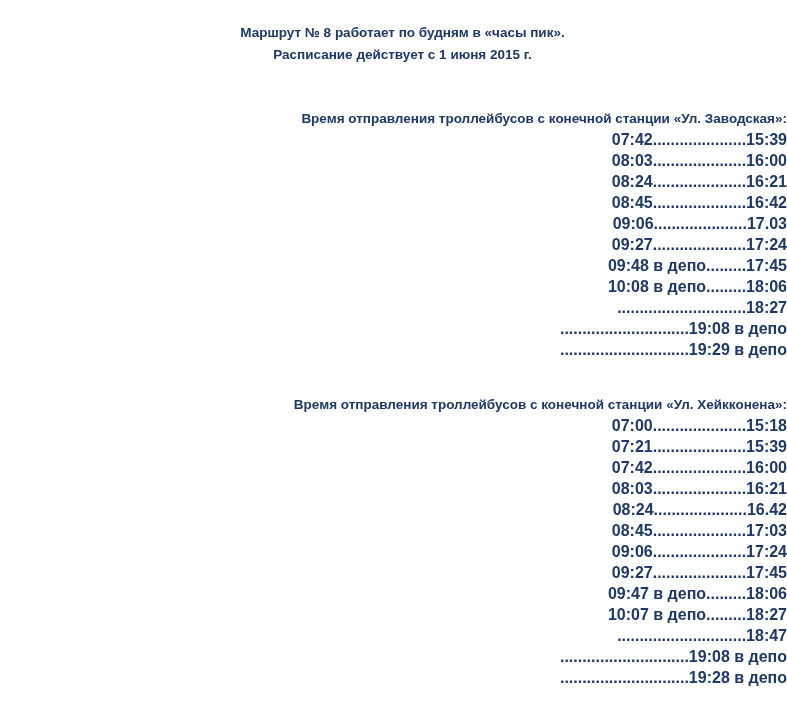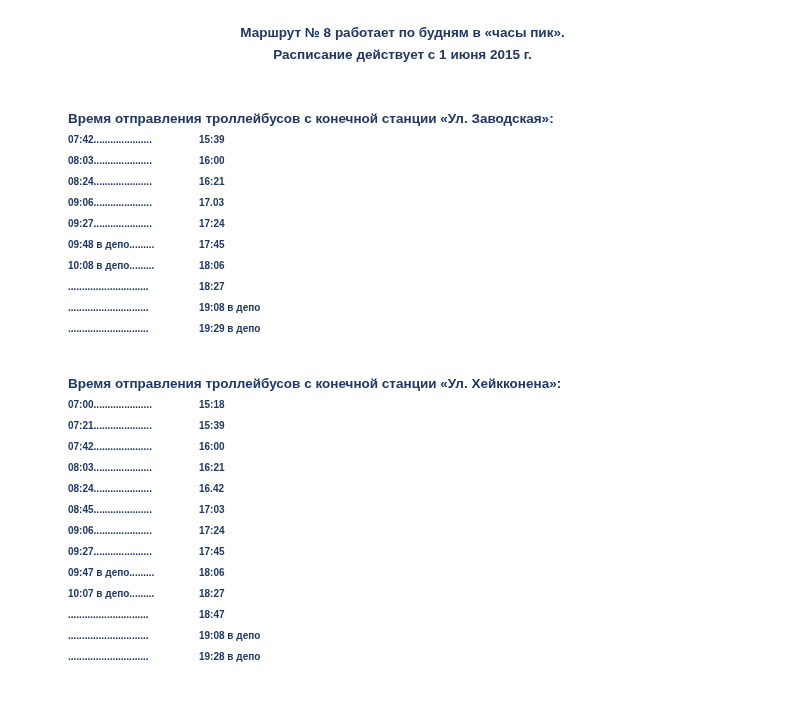--- a/index.html
+++ b/index.html
@@ -22,33 +22,34 @@
   }
   .title-block {
     padding-top: 22px;
     text-align: center;
     font-size: 13.5px;
     line-height: 22px;
     margin-left: 18px;
   }
   .section {
     margin-left: 68px;
+    text-align: right;
   }
   .section-1 {
     margin-top: 42px;
   }
   .section-2 {
     margin-top: 34px;
   }
   .section-header {
     font-size: 13.5px;
     line-height: 21px;
   }
   .row {
-    font-size: 10px;
+    font-size: 16px;
     line-height: 21px;
     white-space: nowrap;
   }
   .row .left {
     display: inline-block;
     min-width: 131px;
   }
   .row .right {
     display: inline-block;
   }
@@ -62,20 +63,21 @@
     <div>Маршрут № 8 работает по будням в «часы пик».</div>
     <div>Расписание действует с 1 июня 2015 г.</div>
   </div>
 
   <div class="section section-1">
     <div class="section-header">Время отправления троллейбусов с конечной станции «Ул. Заводская»:</div>
     <div class="rows">
         <div class="row"><span class="left">07:42.....................</span><span class="right">15:39</span></div>
         <div class="row"><span class="left">08:03.....................</span><span class="right">16:00</span></div>
         <div class="row"><span class="left">08:24.....................</span><span class="right">16:21</span></div>
+        <div class="row"><span class="left">08:45.....................</span><span class="right">16:42</span></div>
         <div class="row"><span class="left">09:06.....................</span><span class="right">17.03</span></div>
         <div class="row"><span class="left">09:27.....................</span><span class="right">17:24</span></div>
         <div class="row"><span class="left">09:48 в депо.........</span><span class="right">17:45</span></div>
         <div class="row"><span class="left">10:08 в депо.........</span><span class="right">18:06</span></div>
         <div class="row"><span class="left">.............................</span><span class="right">18:27</span></div>
         <div class="row"><span class="left">.............................</span><span class="right">19:08 в депо</span></div>
         <div class="row"><span class="left">.............................</span><span class="right">19:29 в депо</span></div>
       </div>
   </div>
 

